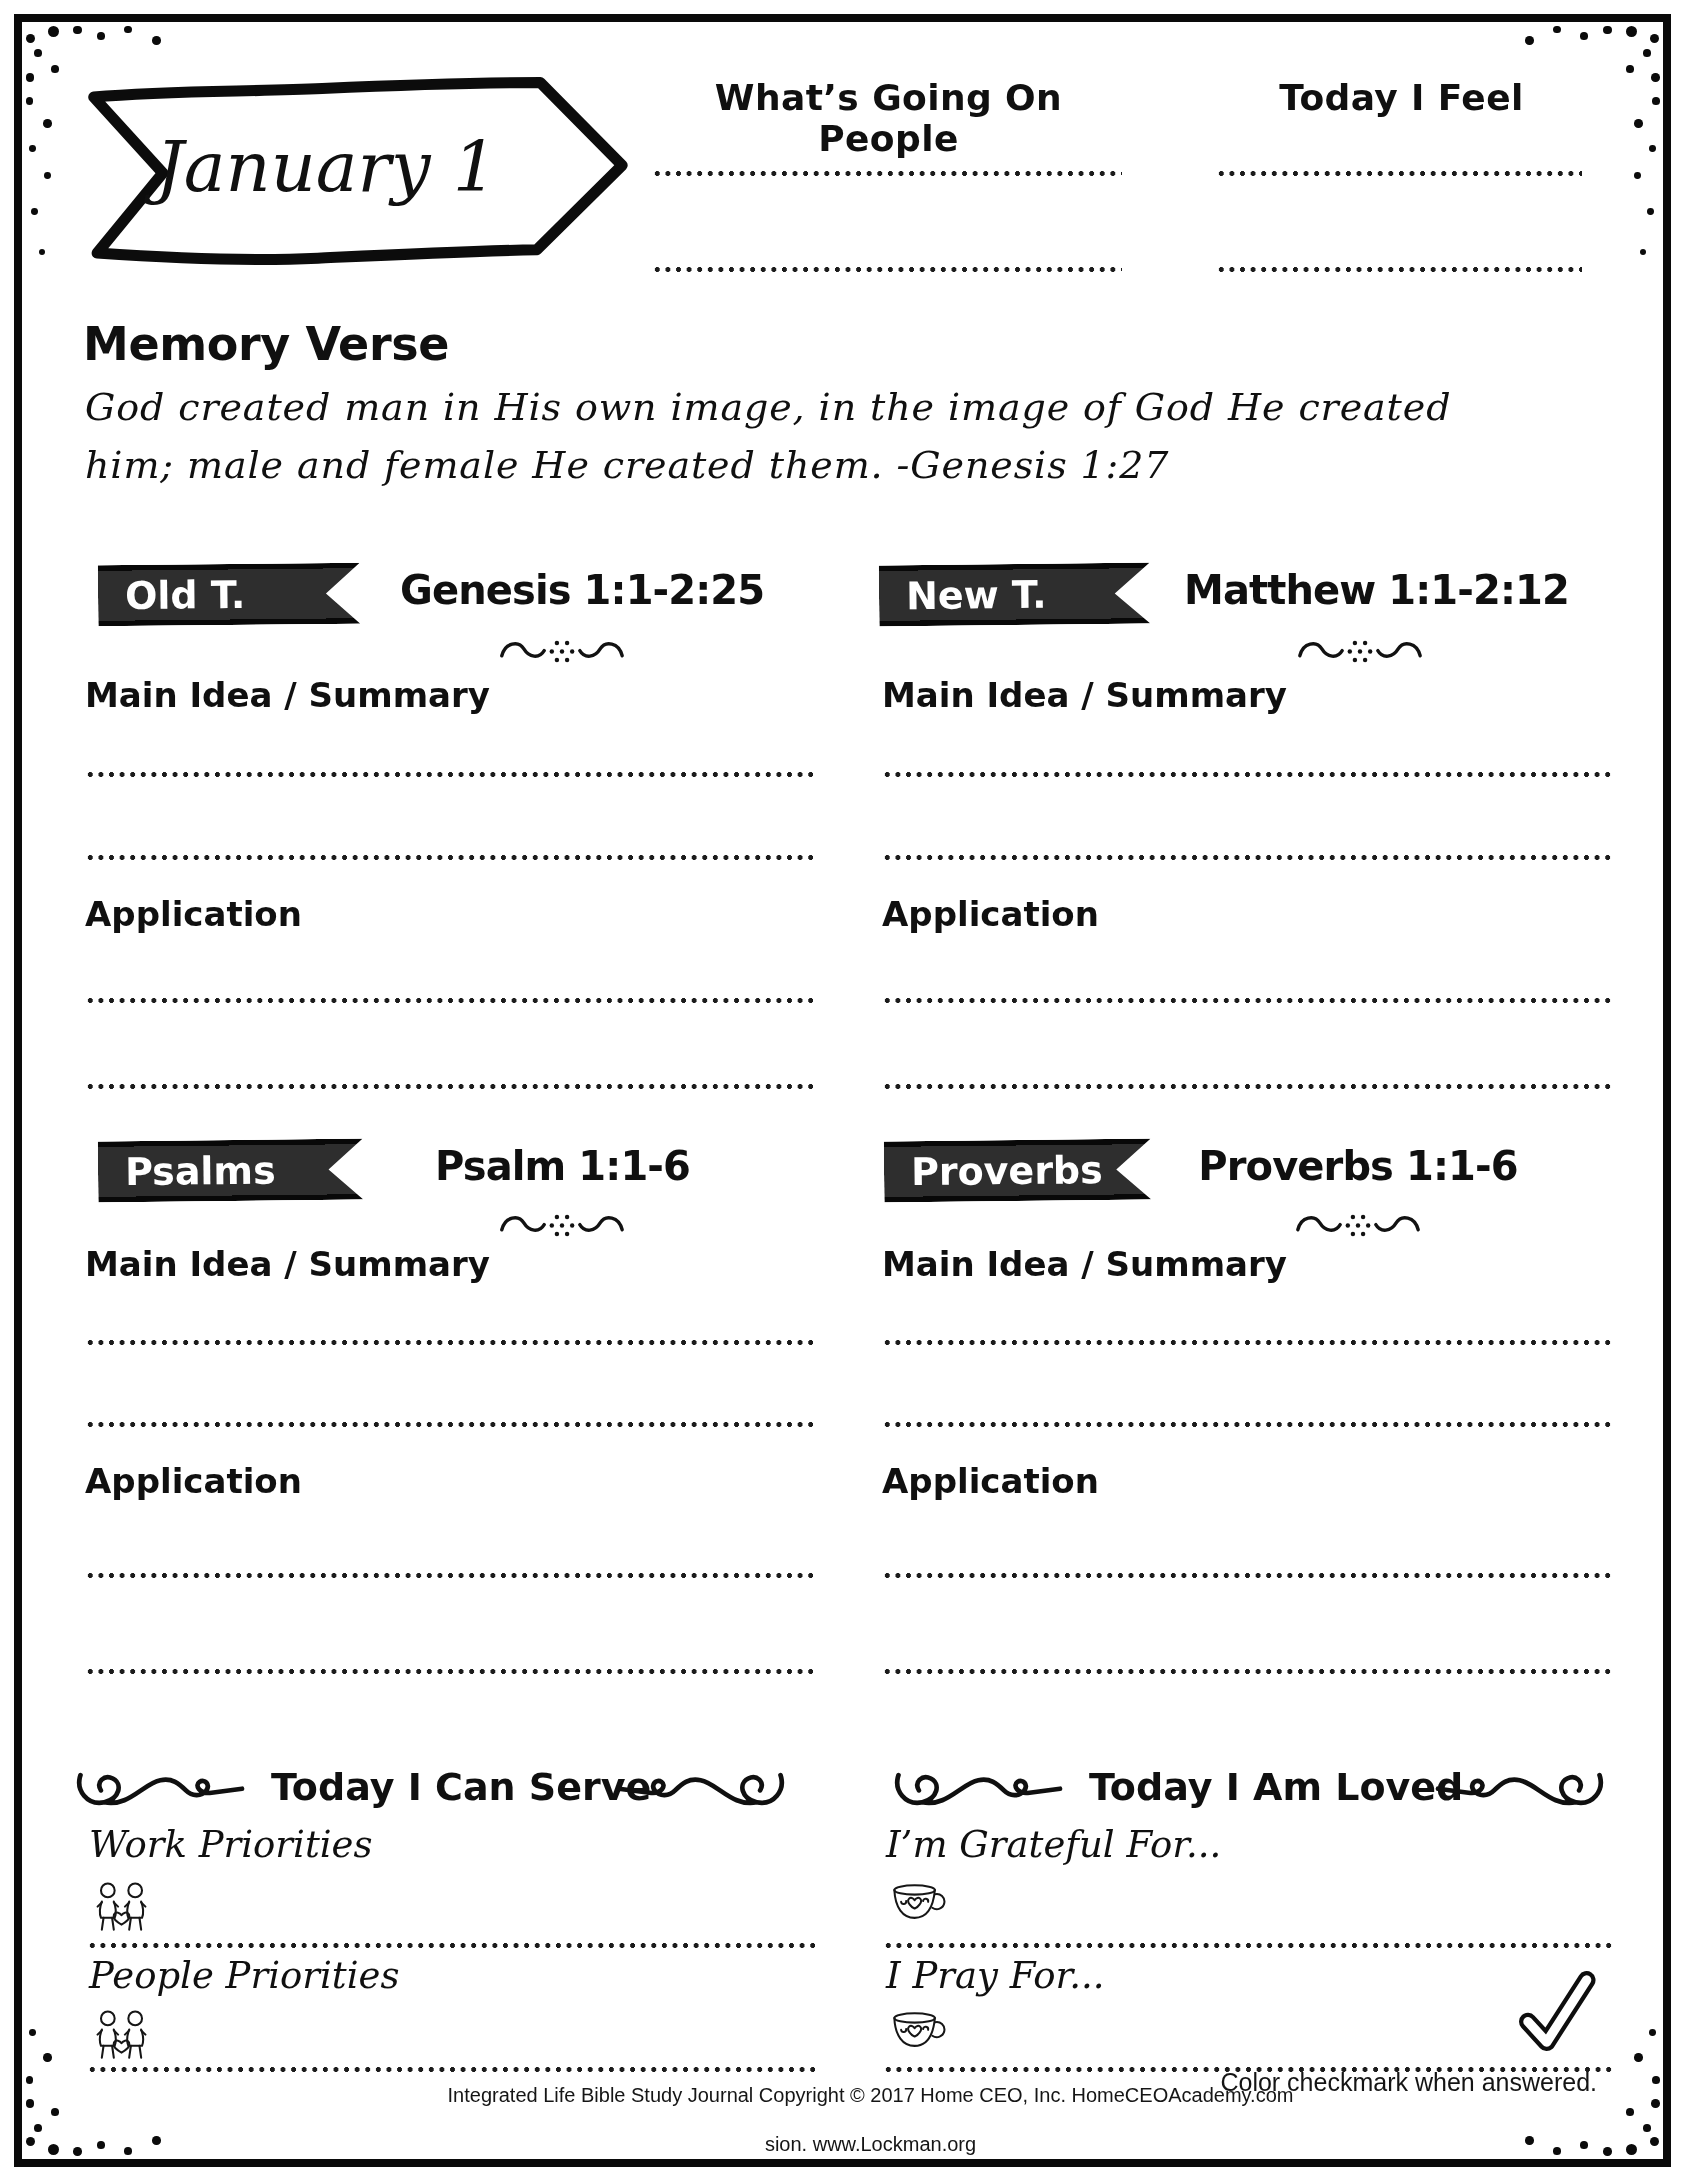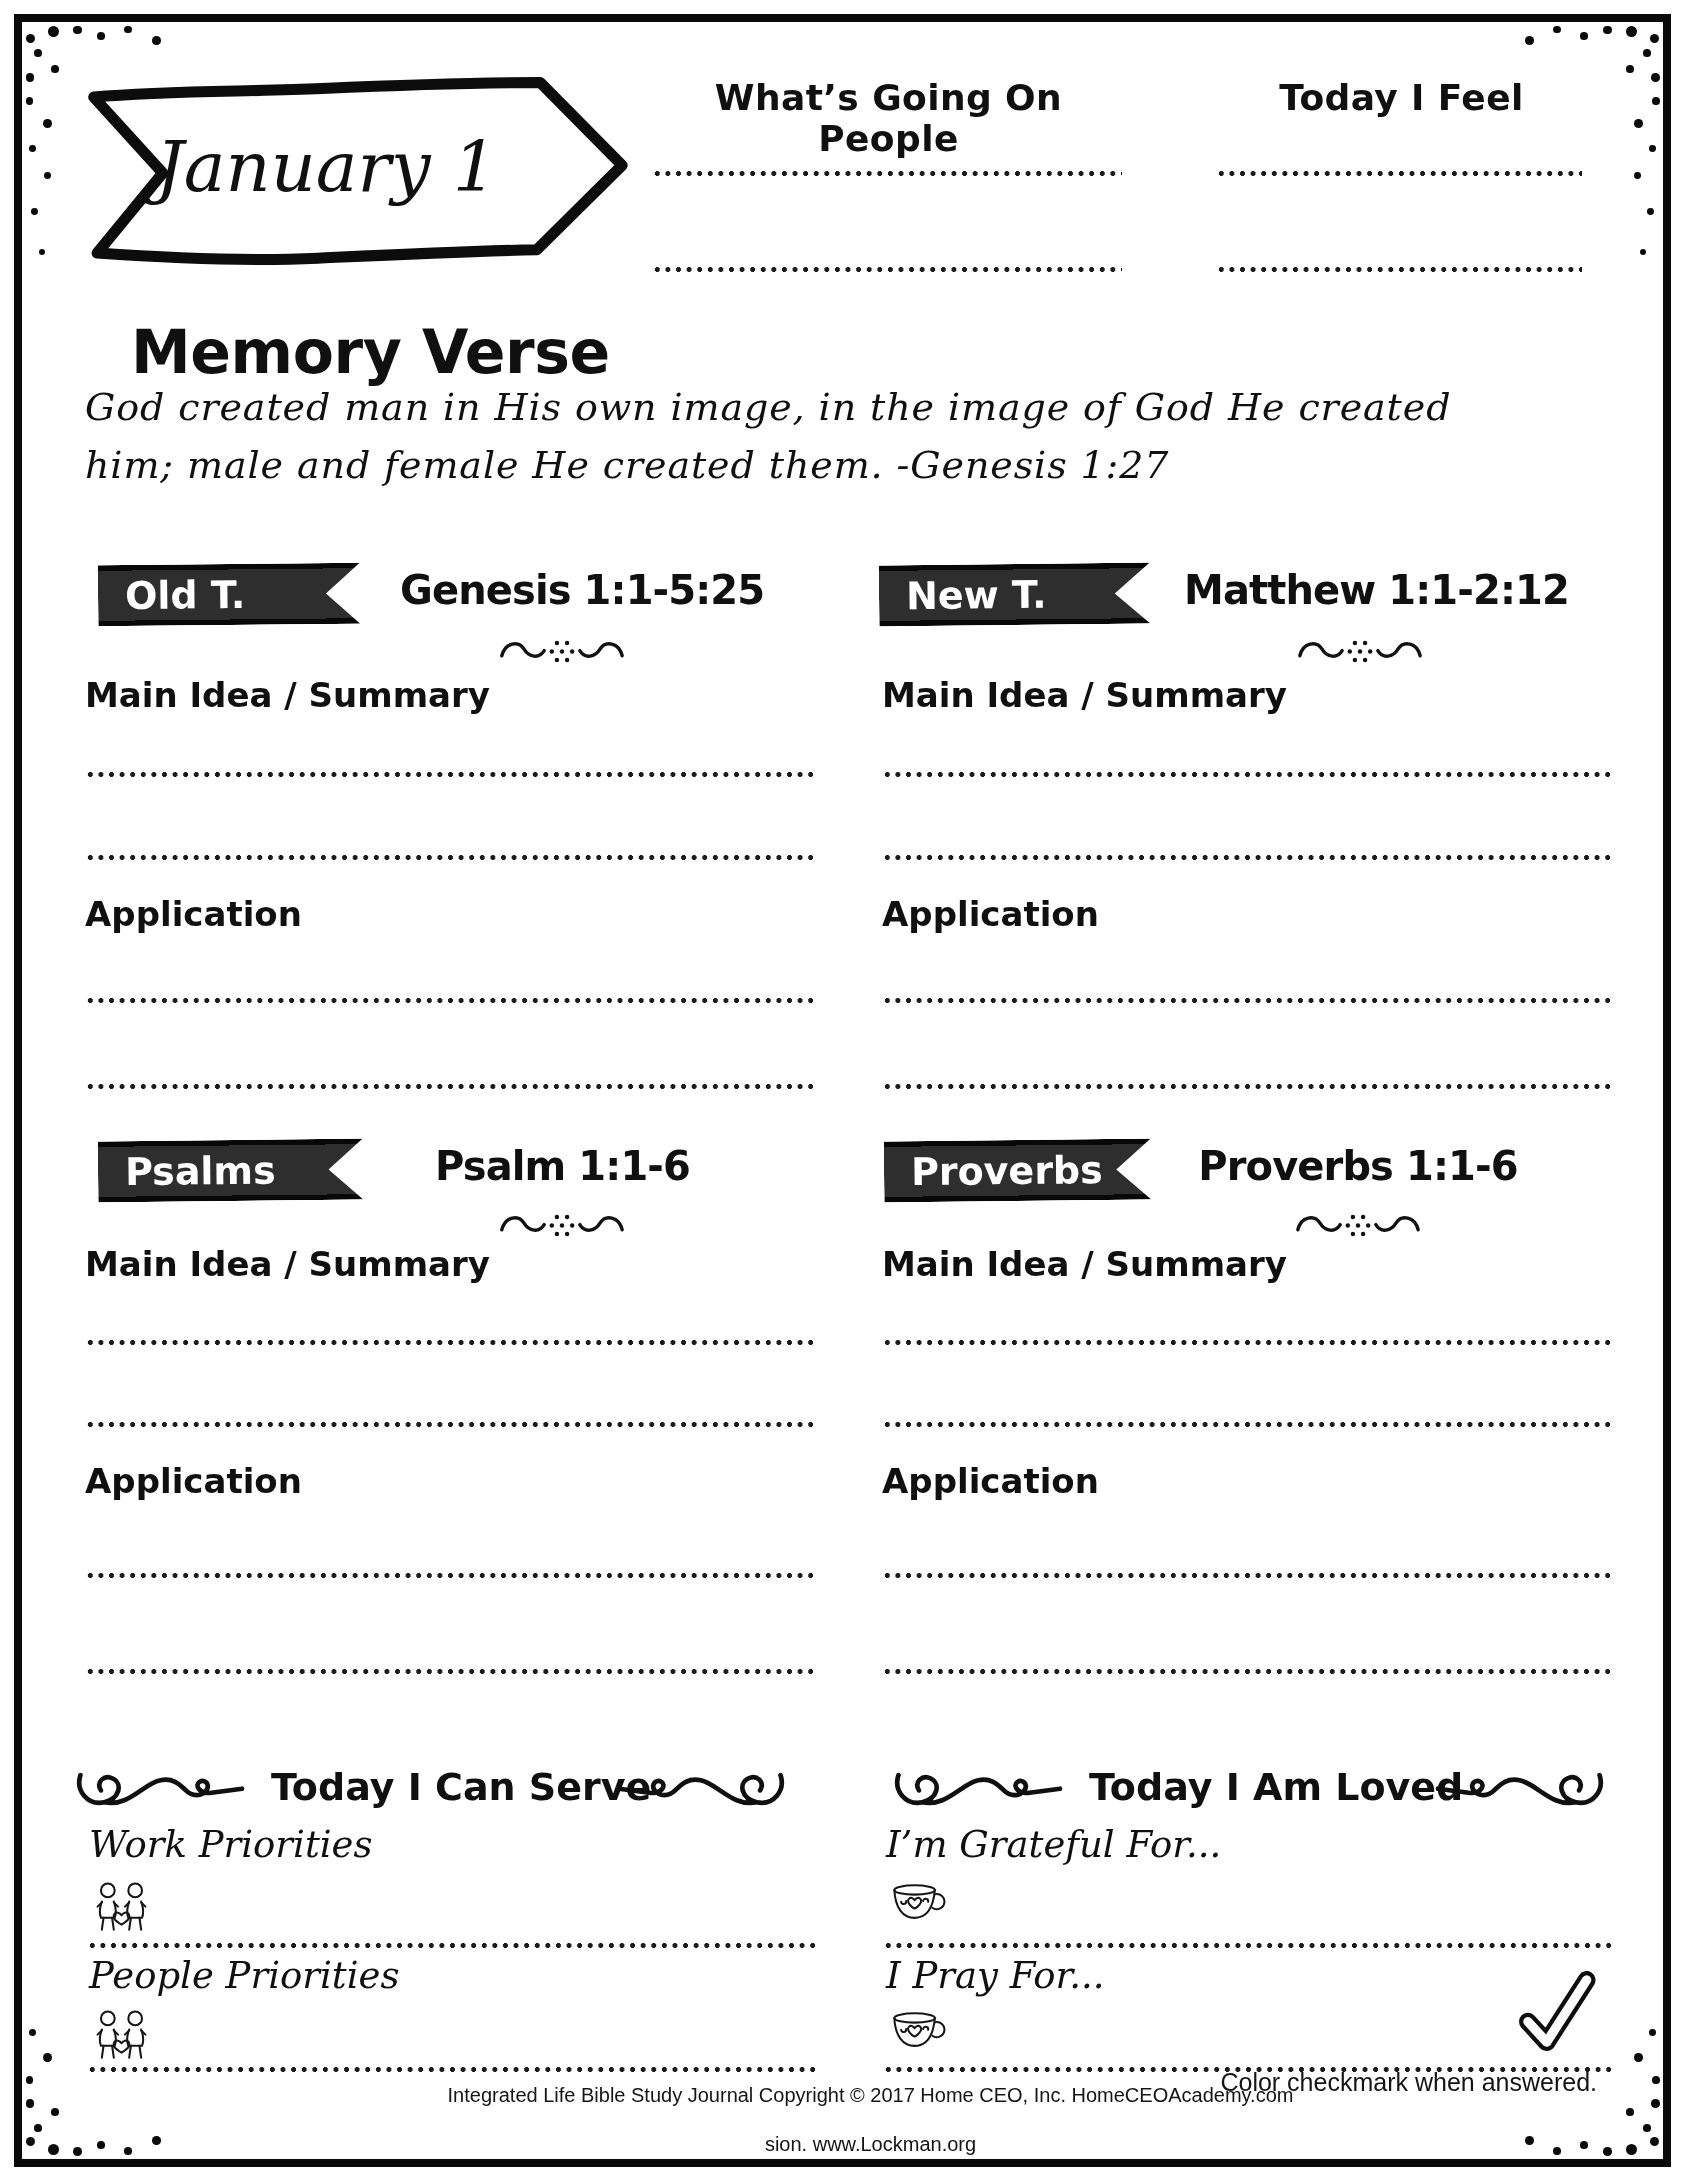--- a/index.html
+++ b/index.html
@@ -6,21 +6,21 @@
   .page{position:relative;width:1685px;height:2181px;background:#fff;overflow:hidden;
         color:#101010;font-family:"DejaVu Sans",sans-serif;}
   .frame{position:absolute;left:13.6px;top:13.6px;right:13.6px;bottom:13.6px;border:8.5px solid #0a0a0a;}
   .dot{position:absolute;background:#0b0b0b;border-radius:50%;}
   .abs{position:absolute;}
   .h-col{position:absolute;font-weight:bold;font-size:36px;text-align:center;letter-spacing:0.4px;}
   .dotline{position:absolute;height:6.8px;
            background-image:radial-gradient(circle,#1b1b1b 2.2px,transparent 2.6px);
            background-size:10.6px 6.8px;background-repeat:repeat-x;background-position:left center;}
   .script{font-family:"DejaVu Serif",serif;font-style:italic;}
-  .mv-h{position:absolute;font-weight:bold;font-size:60px;letter-spacing:-0.4px;margin-left:48px;}
+  .mv-h{position:absolute;font-weight:bold;font-size:46px;letter-spacing:-0.4px;}
   .mv-line{position:absolute;font-size:38px;letter-spacing:0.9px;}
   .ribbon{position:absolute;height:61px;color:#ffffff;font-weight:bold;font-size:38px;
           display:flex;align-items:center;padding-left:27px;box-sizing:border-box;
           background:linear-gradient(180deg,#080808 0%,#080808 9%,#2e2e2e 9%,#2e2e2e 91%,#080808 91%);
           clip-path:polygon(0 0,100% 0,87% 50%,100% 100%,0 100%);transform:rotate(-0.6deg);}
   .reading{position:absolute;font-weight:bold;font-size:40px;text-align:center;letter-spacing:-0.9px;white-space:nowrap;}
   .sec-label{position:absolute;font-weight:bold;font-size:34px;}
   .cursive-label{position:absolute;font-size:37px;}
   .bottom-h{position:absolute;font-weight:bold;font-size:38px;text-align:center;white-space:nowrap;}
   .note{position:absolute;font-size:25px;text-align:right;font-family:"Liberation Sans",sans-serif;color:#141414;}
@@ -108,21 +108,21 @@
   <div class="dotline" style="left:1216px;top:170px;width:366px;"></div>
   <div class="dotline" style="left:1216px;top:266px;width:366px;"></div>
 
   <div class="mv-h" style="left:83px;top:317px;">Memory Verse</div>
   <div class="mv-line script" style="left:85px;top:385px;">God created man in His own image, in the image of God He created</div>
   <div class="mv-line script" style="left:85px;top:443px;">him; male and female He created them. -Genesis 1:27</div>
 
   <div class="ribbon" style="left:98px;top:564px;width:262px;">
     <span>Old T.</span>
   </div>
-  <div class="reading" style="left:400px;top:567px;width:332px;">Genesis 1:1-5:25</div>
+  <div class="reading" style="left:400px;top:567px;width:332px;">Genesis 1:1-2:25</div>
   <svg class="abs flourish" style="left:498px;top:632px;" width="128" height="39" viewBox="0 0 150 46">
     <g fill="none" stroke="#121212" stroke-width="4" stroke-linecap="round">
       <path d="M4,28 C8,12 24,10 30,20 C36,30 48,32 54,22"></path>
       <path d="M96,22 C102,32 114,30 120,20 C126,10 142,12 146,28"></path>
     </g>
     <g fill="#121212">
       <circle cx="69" cy="13" r="2.6"></circle>
         <circle cx="81" cy="13" r="2.6"></circle>
       <circle cx="63" cy="23" r="2.6"></circle>
         <circle cx="75" cy="23" r="2.6"></circle>

